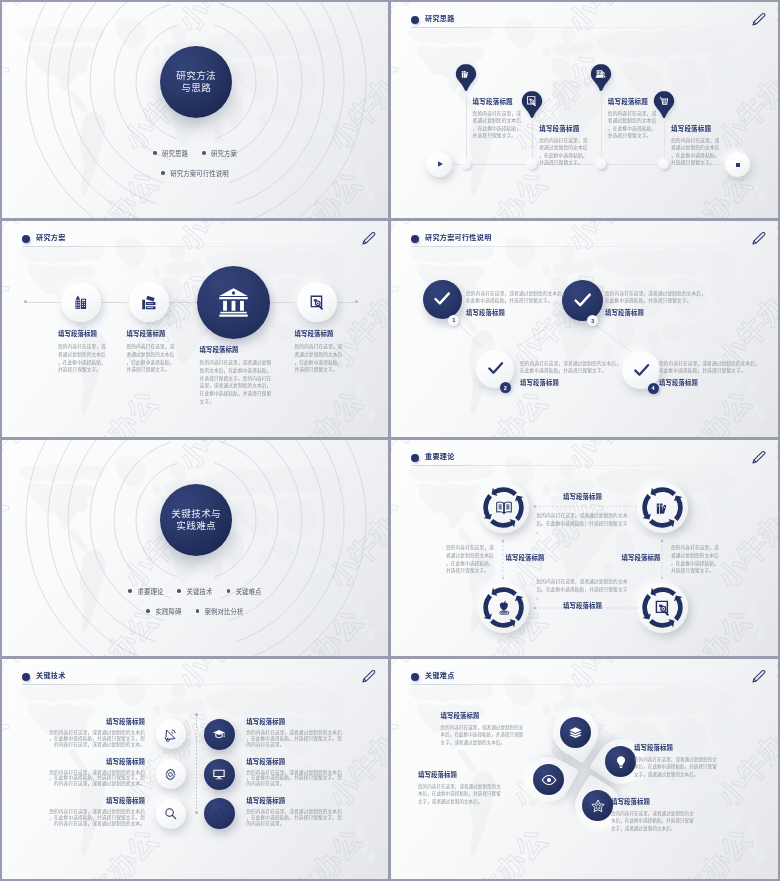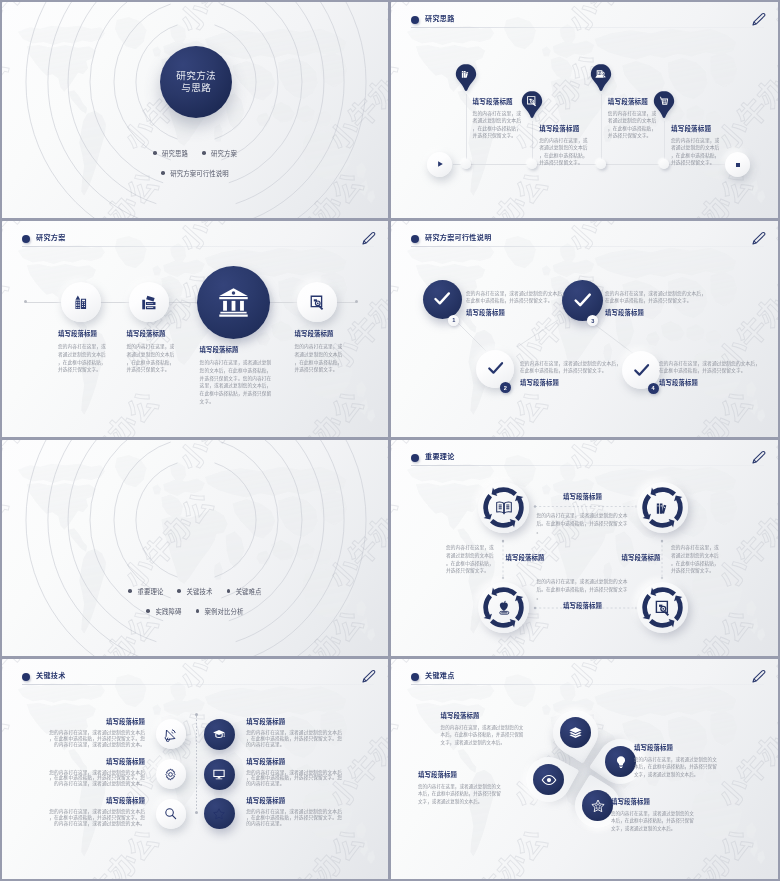--- a/index.html
+++ b/index.html
@@ -649,20 +649,24 @@
       <path d="M148.3 220.8 A148 148 0 0 1 148.3 -60.8"></path>
       <path d="M141.5 241.7 A170 170 0 0 1 141.5 -81.7"></path>
       <path d="M212.5 22.9 A60 60 0 0 1 212.5 137.1"></path>
       <path d="M219.3 2.0 A82 82 0 0 1 219.3 158.0"></path>
       <path d="M226.8 -20.8 A106 106 0 0 1 226.8 180.8"></path>
       <path d="M233.6 -41.7 A128 128 0 0 1 233.6 201.7"></path>
       <path d="M239.7 -60.8 A148 148 0 0 1 239.7 220.8"></path>
       <path d="M246.5 -81.7 A170 170 0 0 1 246.5 241.7"></path>
     </g>
   </svg>
+  <div class="cover-circle" style="left:158px;top:44px;width:72px;height:72px">
+    <div class="ln">关键技术与</div>
+    <div class="ln">实践难点</div>
+  </div>
   <div class="bul" style="left:0;top:144px;width:386px;height:14px">
     <div class="b">
             <i></i>
             <span>重要理论</span>
           </div>
     <div class="b">
             <i></i>
             <span>关键技术</span>
           </div>
     <div class="b">

